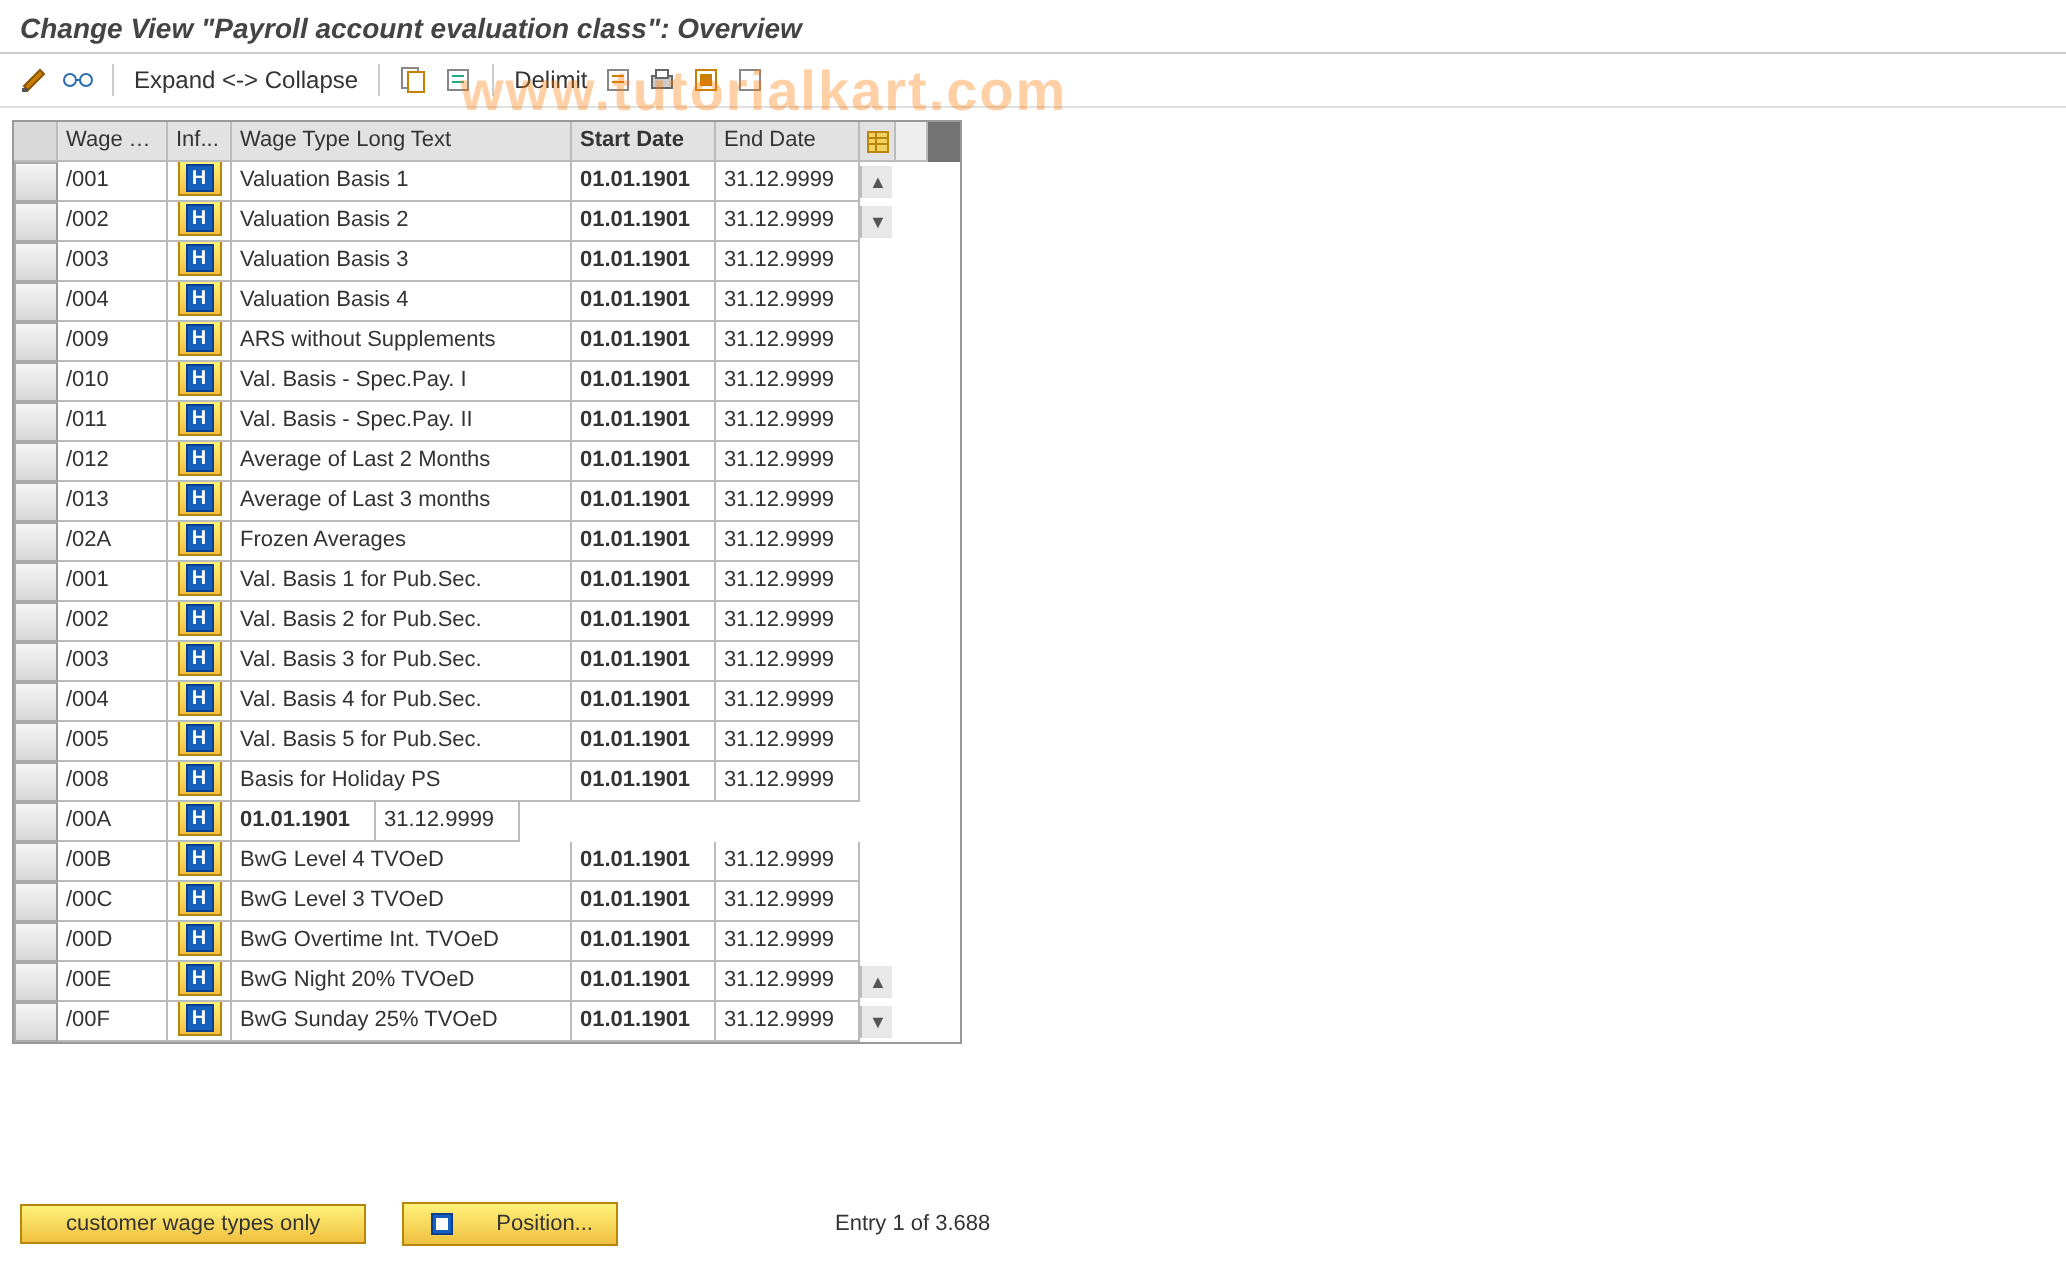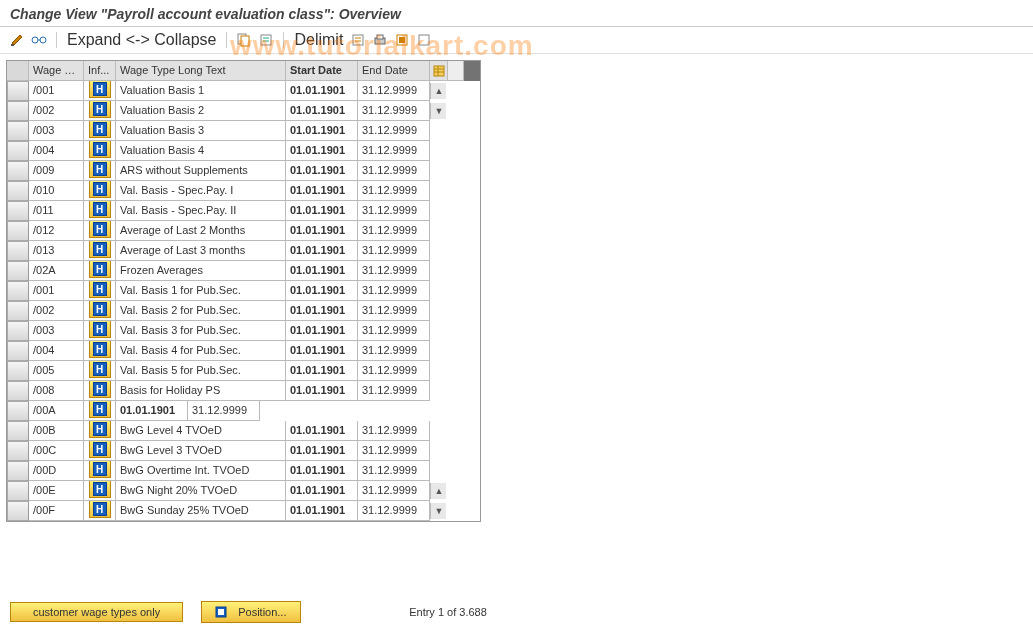--- a/index.html
+++ b/index.html
@@ -28,21 +28,21 @@
     padding: 4px 8px;
     gap: 4px;
     border-bottom: 1px solid #e0e0e0;
   }
   .tb-icon {
     width: 18px; height: 18px;
     display: flex; align-items: center; justify-content: center;
     cursor: pointer;
     font-size: 12px;
   }
-  .tb-text { font-size: 16px; padding: 0 2px; cursor: pointer; text-align: center; }
+  .tb-text { font-size: 12px; padding: 0 2px; cursor: pointer; text-align: center; }
   .tb-sep { width: 1px; height: 16px; background: #ccc; margin: 0 4px; }
 
   .watermark {
     position: absolute;
     top: 30px;
     left: 230px;
     font-size: 28px;
     font-weight: bold;
     color: rgba(255,120,0,0.35);
     letter-spacing: 1px;
@@ -134,21 +134,21 @@
   }
   .btn {
     background: linear-gradient(#fff27a,#f0c040);
     border:1px solid #b8860b;
     padding: 3px 22px;
     font-size:11px;
     cursor:pointer;
     min-width: 170px;
     text-align:center;
   }
-  .btn-small { min-width: 100px; display:flex; align-items:center; gap:10px; padding:3px 12px;}
+  .btn-small { min-width: 100px; display:flex; align-items:center; gap:20px; padding:3px 12px;}
   .entry-text { font-size:11px; color:#333; margin-left: 90px;}
   .pos-icon {
     width:14px;height:14px;
     display:inline-flex;align-items:center;justify-content:center;
   }
 </style>
 </head>
 <body>
 
 <div class="title-bar">Change View "Payroll account evaluation class": Overview</div>

